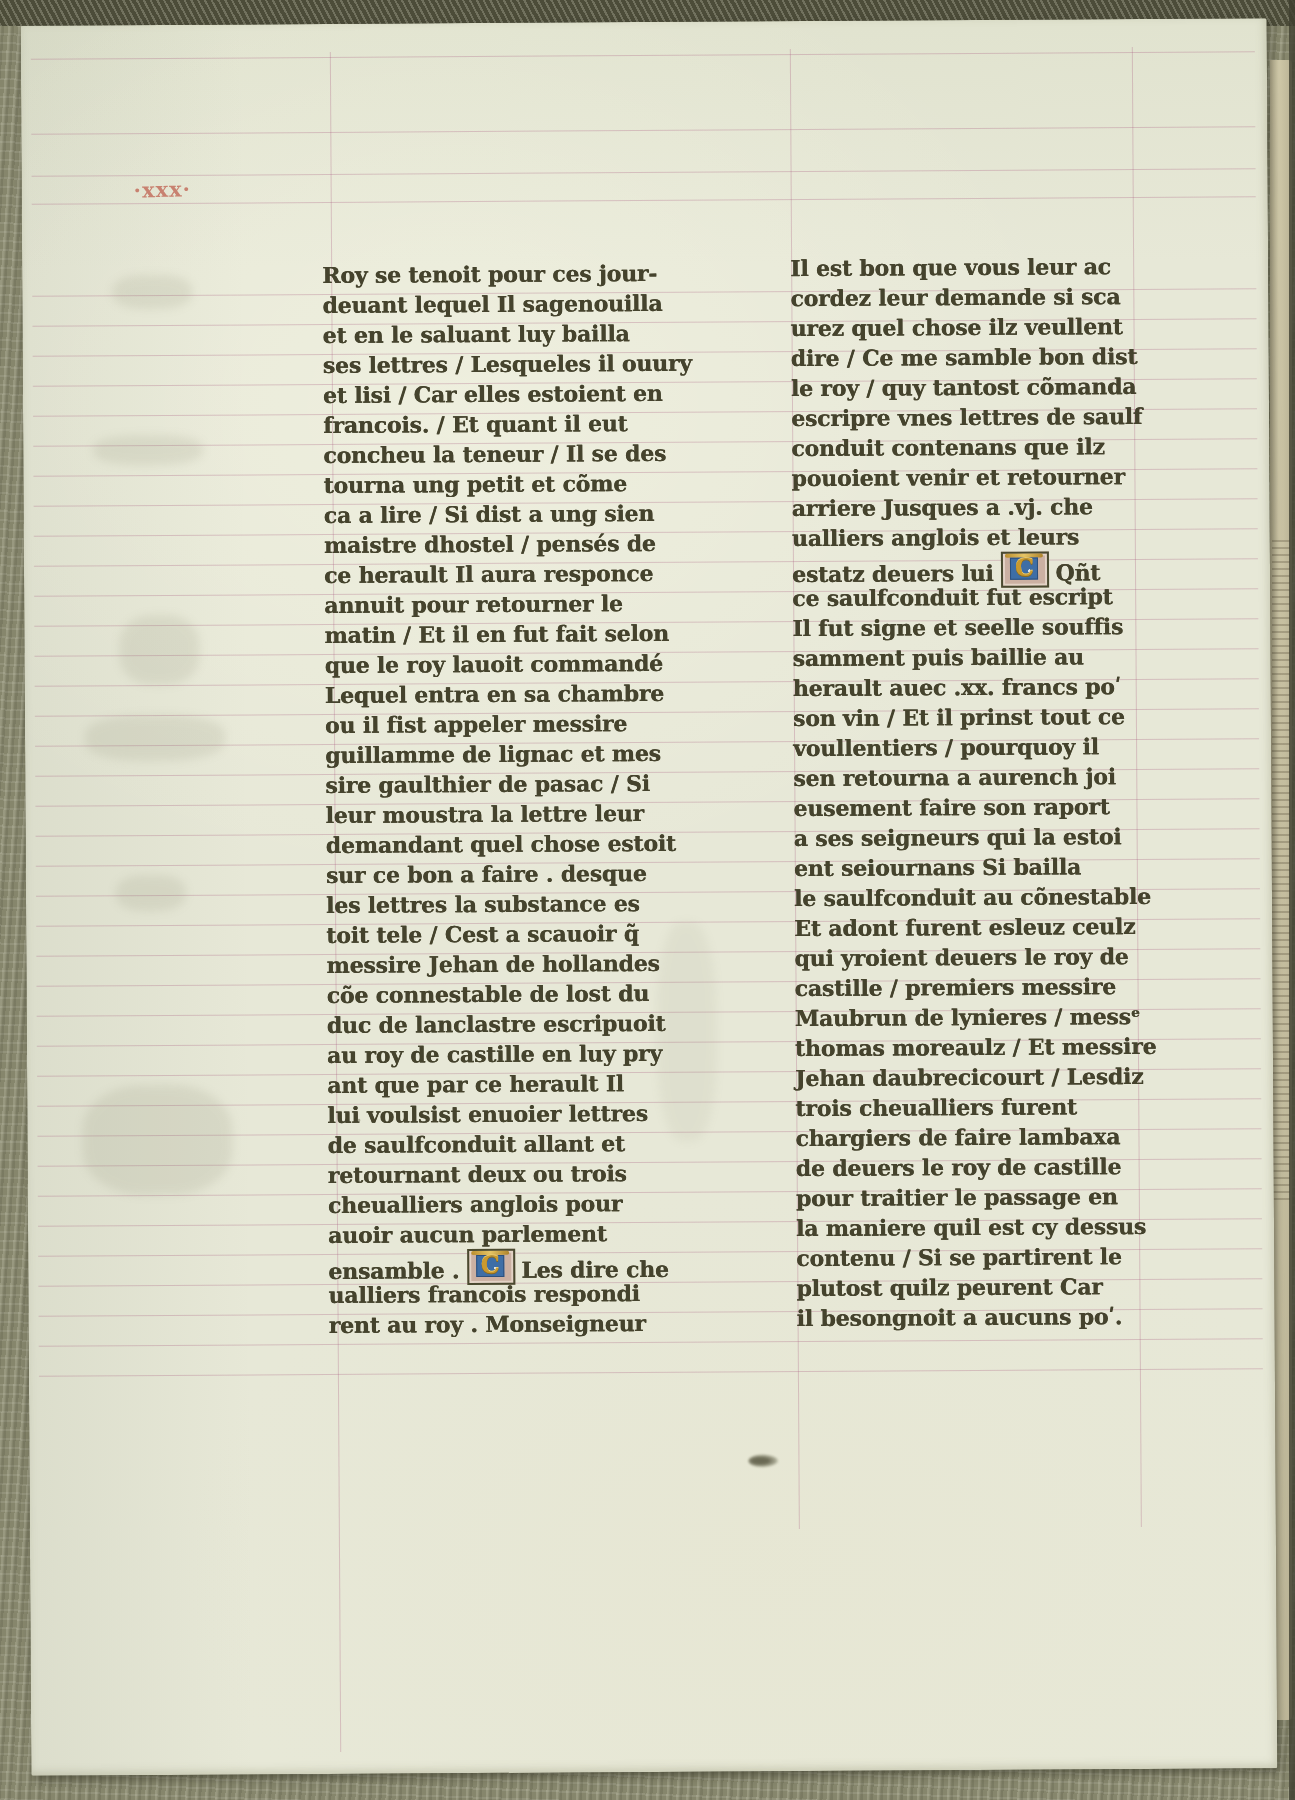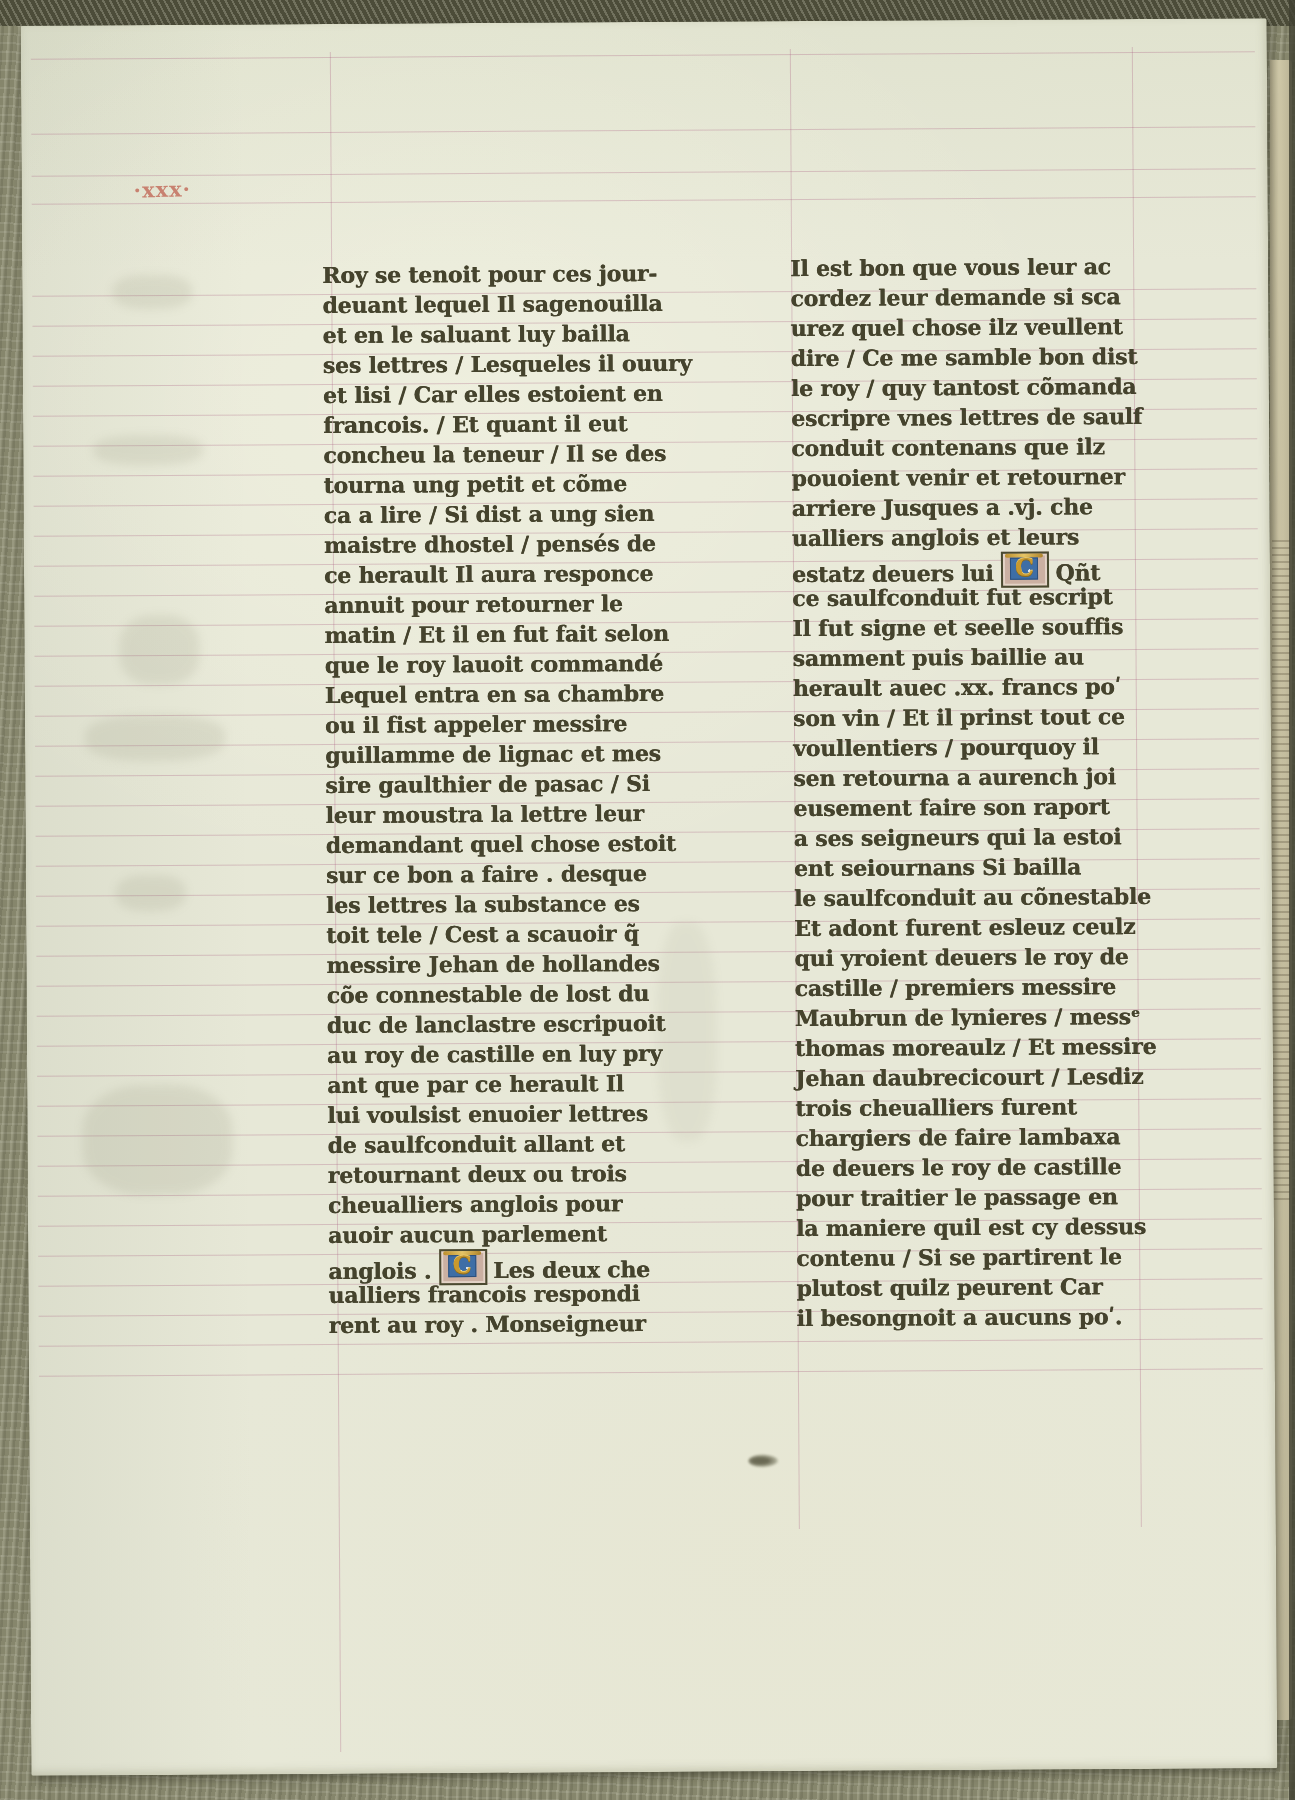--- a/index.html
+++ b/index.html
@@ -203,23 +203,23 @@
         <div class="tline">messire Jehan de hollandes</div>
         <div class="tline">cõe connestable de lost du</div>
         <div class="tline">duc de lanclastre escripuoit</div>
         <div class="tline">au roy de castille en luy pry</div>
         <div class="tline">ant que par ce herault Il</div>
         <div class="tline">lui voulsist enuoier lettres</div>
         <div class="tline">de saulfconduit allant et</div>
         <div class="tline">retournant deux ou trois</div>
         <div class="tline">cheualliers anglois pour</div>
         <div class="tline">auoir aucun parlement</div>
-        <div class="tline"><span>anglois .</span><span class="initial"><span class="init-bar"></span><span class="init-core">
+        <div class="tline"><span>ensamble .</span><span class="initial"><span class="init-bar"></span><span class="init-core">
               <span class="init-letter">C</span>
-            </span></span><span>Les deux che</span></div>
+            </span></span><span>Les dire che</span></div>
         <div class="tline">ualliers francois respondi</div>
         <div class="tline">rent au roy . Monseigneur</div>
       </div>
     <div class="col col-2">
         <div class="tline">Il est bon que vous leur ac</div>
         <div class="tline">cordez leur demande si sca</div>
         <div class="tline">urez quel chose ilz veullent</div>
         <div class="tline">dire / Ce me samble bon dist</div>
         <div class="tline">le roy / quy tantost cõmanda</div>
         <div class="tline">escripre vnes lettres de saulf</div>

